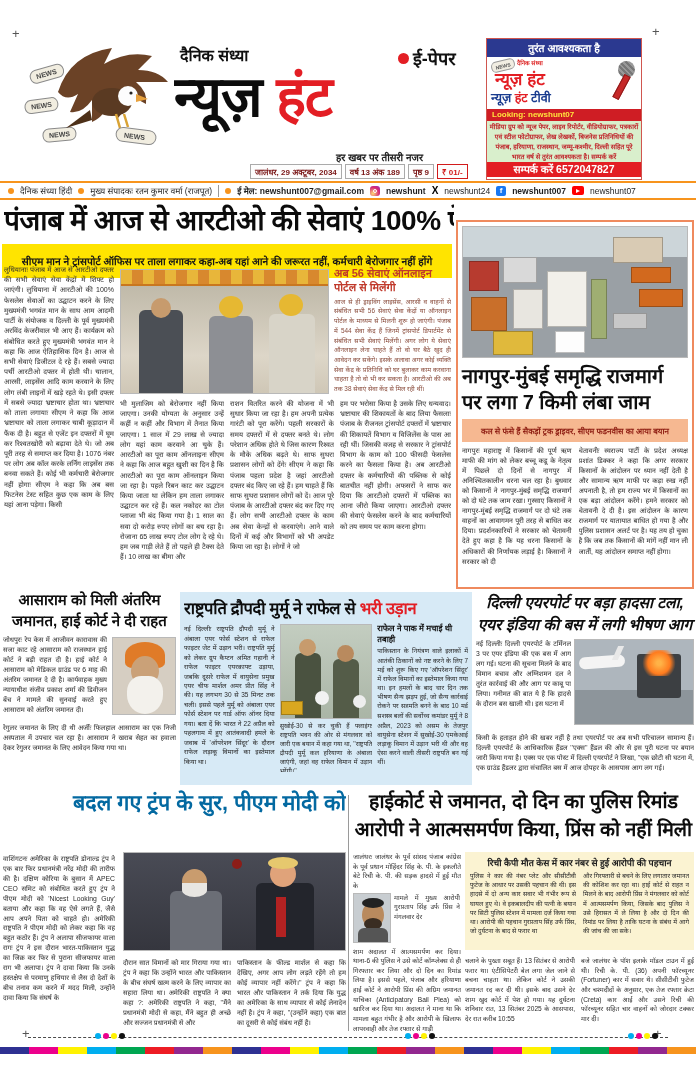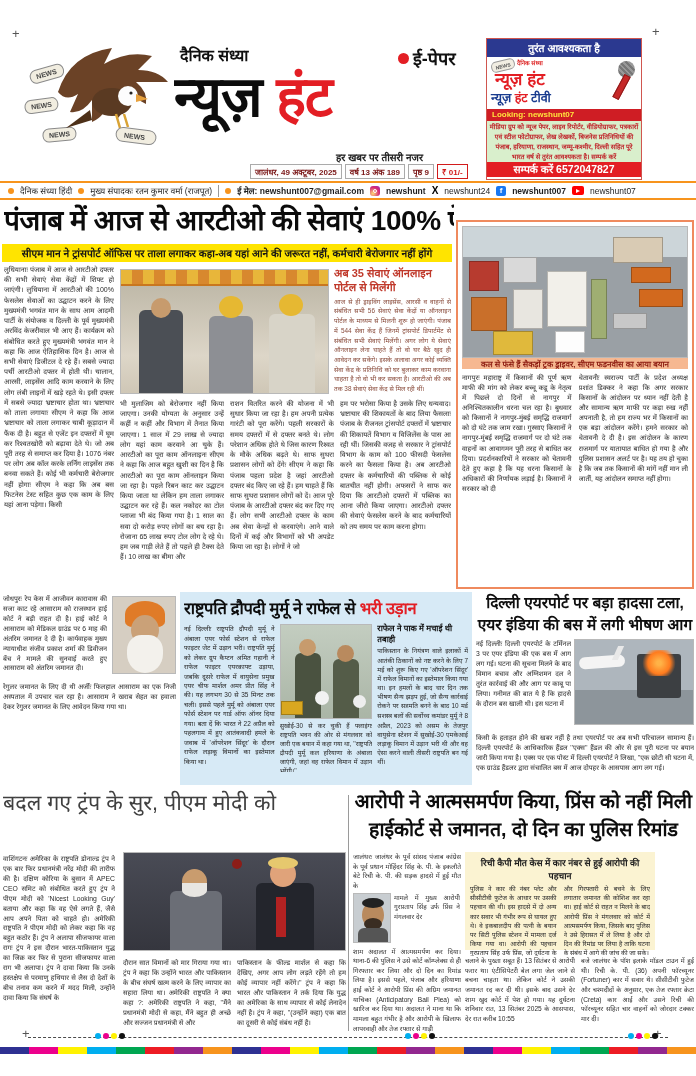--- a/index.html
+++ b/index.html
@@ -51,21 +51,21 @@
   .infobar .bold { font-weight:700; }
   .ig { width:10px; height:10px; border-radius:3px; background:radial-gradient(circle at 30% 75%, #feda75, #d62976 60%, #962fbf); position:relative; flex:0 0 auto; }
   .ig i { position:absolute; left:3px; top:3px; width:4px; height:4px; border:1px solid #fff; border-radius:50%; }
   .xicon { font-weight:900; font-size:10px; color:#000; }
   .fb { width:10px; height:10px; background:#1877f2; color:#fff; font-size:8px; font-weight:800; text-align:center; line-height:10px; border-radius:2px; flex:0 0 auto; }
   .yt-ic { width:12px; height:9px; background:#f00; border-radius:2px; display:flex; align-items:center; justify-content:center; flex:0 0 auto; }
   .yt-ic i { width:0; height:0; border-left:4px solid #fff; border-top:2.5px solid transparent; border-bottom:2.5px solid transparent; }
 
   
   .lead-hl { position:absolute; left:4px; top:201px; width:450px; font-size:28px; font-weight:800; letter-spacing:-0.4px; line-height:1.4; color:#0b0b0b; white-space:nowrap; overflow:hidden; }
-  .lead-sub { position:absolute; left:2px; top:244px; width:450px; background:#ffe400; font-size:10.3px; font-weight:700; color:#151515; text-align:center; padding:2px 1px; }
+  .lead-sub { position:absolute; left:2px; top:244px; width:450px; background:#ffe400; font-size:10.3px; font-weight:700; color:#151515; text-align:center; padding:10px 1px; }
   .colbody { position:absolute; font-size:7px; }
   .inset { position:absolute; left:334px; top:266px; width:117px; height:131px; overflow:hidden; }
   .inset h3 { font-size:11px; font-weight:800; color:#c0392b; line-height:1.3; margin-bottom:2px; }
   .inset p { font-size:6.4px; line-height:1.52; color:#8a4d3d; text-align:justify; }
 
   
   .photo { position:absolute; overflow:hidden; border:1px solid #b9b9b9; }
   .ph-rto { left:120px; top:269px; width:209px; height:125px; background:linear-gradient(#b9b3a2,#ddd6c8 70%,#cfc7b6); }
   .garland { position:absolute; left:0; top:0; width:100%; height:16px; background:repeating-linear-gradient(90deg,#e8b63a 0 11px,#d8882e 11px 22px); border-bottom:2px solid #c9771f; }
   .fig { position:absolute; border-radius:6px 6px 0 0; }
@@ -75,21 +75,21 @@
   .veh { position:absolute; border:1px solid rgba(0,0,0,.25); }
   .ph-asaram { position:absolute; right:0; top:2px; width:64px; height:78px; background:#d6cec2; border:1px solid #b9b9b9; }
   .ph-murmu { width:92px; height:95px; background:linear-gradient(#c3cdc0,#aab5a6); position:relative; border:1px solid #b9b9b9; overflow:hidden; }
   .ph-fire { float:right; width:120px; height:86px; background:#aeb6bd; position:relative; border:1px solid #b9b9b9; margin:0 0 2px 3px; overflow:hidden; }
   .ph-modi { position:absolute; left:120px; top:64px; width:223px; height:99px; background:linear-gradient(#494b55,#35363e); border:1px solid #b9b9b9; overflow:hidden; }
   .ph-prince { width:38px; height:50px; background:#c8cdd1; position:relative; flex:0 0 auto; border:1px solid #b9b9b9; overflow:hidden; }
 
   
   .nagbox { position:absolute; left:456px; top:220px; width:238px; height:369px; border:2px solid #ef8a5e; padding:4px; background:#fff; }
   .nagbox h2 { font-size:20px; font-weight:800; line-height:1.32; color:#0e0e0e; margin:5px 0 3px; }
-  .nag-strip { background:#f6b891; color:#8e1d12; font-size:8px; font-weight:800; text-align:center; padding:0 1px; }
+  .nag-strip { background:#f6b891; color:#8e1d12; font-size:8px; font-weight:800; text-align:center; padding:6px 1px; }
   .nag-cols { display:flex; gap:7px; margin-top:4px; }
   .nag-cols div { flex:1; font-size:6.9px; height:142px; }
 
   
   .asaram { position:absolute; left:3px; top:590px; width:173px; }
   .asaram h2 { font-size:15px; font-weight:800; line-height:1.38; color:#0e0e0e; text-align:center; }
   .asaram .wrap { position:relative; margin-top:4px; min-height:84px; }
   .asaram .t1 { width:104px; font-size:6.8px; height:86px; }
   .asaram .t2 { font-size:6.8px; margin-top:2px; height:62px; }
 
@@ -98,30 +98,30 @@
   .murmu .cols { display:flex; gap:5px; margin-top:4px; }
   .murmu .c { font-size:6.5px; }
   .murmu .c1 { width:92px; height:152px; }
   .murmu .c2 { width:94px; }
   .murmu .cap { font-size:6.3px; line-height:1.42; margin-top:3px; height:50px; overflow:hidden; text-align:justify; color:#2b2b2b; }
   .murmu .c3 { width:92px; }
   .murmu .c3 h4 { font-size:8.2px; font-weight:800; color:#111; line-height:1.3; margin-bottom:1px; }
   .murmu .c3 p { font-size:6.4px; line-height:1.42; text-align:justify; color:#2b2b2b; }
 
   .airport { position:absolute; left:476px; top:592px; width:218px; }
-  .airport h2 { font-size:15.5px; font-weight:800; line-height:1.4; color:#0e0e0e; text-align:center; }
+  .airport h2 { font-size:15.5px; font-weight:800; line-height:1.4; color:#0e0e0e; text-align:center;font-style:italic; }
   .airport .body { margin-top:4px; font-size:6.8px; }
 
   
   .vrule { position:absolute; left:348px; top:795px; width:1px; height:236px; background:#9a9a9a; }
   .trump { position:absolute; left:3px; top:788px; width:343px; height:248px; }
-  .trump h2 { font-size:21.5px; font-weight:400; line-height:1.4; text-align:left; color:#404040; white-space:nowrap; overflow:hidden; }
+  .trump h2 { font-size:21.5px; font-weight:700; line-height:1.4; text-align:right; color:#0369a1; white-space:nowrap; overflow:hidden; }
   .prince { position:absolute; left:353px; top:788px; width:341px; height:248px; }
   .prince h2 { font-size:19.5px; font-weight:800; line-height:1.42; text-align:center; color:#0c0c0c; white-space:nowrap; overflow:hidden; }
-  .pbox { position:absolute; left:112px; top:64px; width:190px; height:98px; background:#fbf3d2; padding:4px 5px; }
+  .pbox { position:absolute; left:112px; top:64px; width:229px; height:98px; background:#fbf3d2; padding:4px 5px; }
   .pbox h4 { font-size:9px; font-weight:800; text-align:center; color:#1c1c1c; margin-bottom:2px; }
   .pbox .bc { display:flex; gap:7px; }
   .pbox .bc div { flex:1; font-size:6.3px; height:72px; }
 
   
   .regline { position:absolute; left:28px; top:1037px; width:640px; border-top:1.5px dashed #4a4a4a; }
   .dots { position:absolute; top:1033px; display:flex; gap:2px; }
   .dots i { width:6px; height:6px; border-radius:50%; display:block; }
   .colorbar { position:absolute; left:0; top:1047px; width:696px; height:7px;
     background:repeating-linear-gradient(90deg,#2e3192 0 29px,#ec008c 29px 58px,#fff200 58px 87px,#00aeef 87px 116px,#00a651 116px 145px,#ed1c24 145px 174px,#92278f 174px 203px,#f7941d 203px 232px); }
@@ -166,21 +166,21 @@
 
   <div class="daily-label">दैनिक संध्या</div>
   <div class="epaper">
     <span class="dot"></span>
     <span>ई-पेपर</span>
   </div>
   <div class="bigtitle"><span>न्यूज़ </span><span class="red">हंट</span></div>
   <div class="tagline">हर खबर पर तीसरी नजर</div>
 
   <div class="datebar">
-    <span class="db">जालंधर, 49 अक्टूबर, 2025</span>
+    <span class="db">जालंधर, 29 अक्टूबर, 2034</span>
     <span class="db">वर्ष 13 अंक 189</span>
     <span class="db">पृष्ठ 9</span>
     <span class="db price">₹ 01/-</span>
   </div>
 
   <div class="adbox">
     <div class="hdr">तुरंत आवश्यकता है</div>
     <div class="mid">
       <span class="paper-roll">NEWS</span>
       <span class="brand-small">दैनिक संध्या</span>
@@ -227,21 +227,21 @@
     <div class="garland"></div>
     <div class="fig" style="left:18px;top:40px;width:44px;height:85px;background:#4b4f55"></div>
     <div class="head-c" style="left:30px;top:28px;width:20px;height:20px;background:#c79b6d"></div>
     <div class="fig" style="left:88px;top:46px;width:44px;height:79px;background:#8d8f94"></div>
     <div class="head-c" style="left:98px;top:26px;width:24px;height:22px;background:#e6b832"></div>
     <div class="fig" style="left:148px;top:44px;width:46px;height:81px;background:#d8d4c8"></div>
     <div class="head-c" style="left:158px;top:24px;width:24px;height:22px;background:#e6b832"></div>
   </div>
 
   <div class="inset">
-    <h3>अब 35 सेवाएं ऑनलाइन पोर्टल से मिलेंगी</h3>
+    <h3>अब 56 सेवाएं ऑनलाइन पोर्टल से मिलेंगी</h3>
     <p>आज से ही ड्राइविंग लाइसेंस, आरसी व वाहनों से संबंधित सभी 56 सेवाएं सेवा केंद्रों या ऑनलाइन पोर्टल के माध्यम से मिलनी शुरू हो जाएंगी। पंजाब में 544 सेवा केंद्र हैं जिनमें ट्रांसपोर्ट डिपार्टमेंट से संबंधित सभी सेवाएं मिलेंगी। अगर लोग ये सेवाएं ऑनलाइन लेना चाहते हैं तो वो घर बैठे खुद ही आवेदन कर सकेंगे। इसके अलावा अगर कोई व्यक्ति सेवा केंद्र के प्रतिनिधि को घर बुलाकर काम करवाना चाहता है तो वो भी कर सकता है। आरटीओ की अब तक 38 सेवाएं सेवा केंद्र से मिल रही थीं।</p>
   </div>
 
   <div class="colbody jtext" style="left:120px;top:399px;width:104px;height:188px">भी मुलाजिम को बेरोजगार नहीं किया जाएगा। उनकी योग्यता के अनुसार उन्हें कहीं न कहीं और विभाग में तैनात किया जाएगा। 1 साल में 29 लाख से ज्यादा लोग यहां काम करवाने आ चुके हैं। आरटीओ का पूरा काम ऑनलाइनः सीएम ने कहा कि आज बहुत खुशी का दिन है कि आरटीओ का पूरा काम ऑनलाइन किया जा रहा है। पहले रिबन काट कर उद्घाटन किया जाता था लेकिन हम ताला लगाकर उद्घाटन कर रहे हैं। कल नकोदर का टोल प्लाजा भी बंद किया गया है। 1 साल का सवा दो करोड़ रुपए लोगों का बच रहा है। रोजाना 65 लाख रुपए टोल लोग दे रहे थे। हम जब गाड़ी लेते हैं तो पहले ही टैक्स देते हैं। 10 लाख का बीमा और</div>
   <div class="colbody jtext" style="left:230px;top:399px;width:104px;height:188px">राशन वितरित करने की योजना में भी सुधार किया जा रहा है। हम अपनी प्रत्येक गारंटी को पूरा करेंगे। पहली सरकारों के समय दफ्तरों में से दफ्तर बनते थे। लोग परेशान अधिक होते थे जिस कारण रिश्वत के मौके अधिक बढ़ते थे। साफ सुथरा प्रशासन लोगों को देंगेः सीएम ने कहा कि पंजाब पहला प्रदेश है जहां आरटीओ दफ्तर बंद किए जा रहे हैं। हम चाहते हैं कि साफ सुथरा प्रशासन लोगों को दें। आज पूरे पंजाब के आरटीओ दफ्तर बंद कर दिए गए हैं। लोग सभी आरटीओ दफ्तर के काम अब सेवा केन्द्रों से करवाएंगे। आने वाले दिनों में कई और विभागों को भी अपडेट किया जा रहा है। लोगों ने जो</div>
   <div class="colbody jtext" style="left:340px;top:399px;width:111px;height:188px">हम पर भरोसा किया है उसके लिए धन्यवाद। भ्रष्टाचार की शिकायतों के बाद लिया फैसलाः पंजाब के रीजनल ट्रांसपोर्ट दफ्तरों में भ्रष्टाचार की शिकायतें विभाग व विजिलेंस के पास आ रही थीं। जिसकी वजह से सरकार ने ट्रांसपोर्ट विभाग के काम को 100 फीसदी फेसलेस करने का फैसला किया है। अब आरटीओ दफ्तर के कर्मचारियों की पब्लिक से कोई बातचीत नहीं होगी। अफसरों ने साफ कर दिया कि आरटीओ दफ्तरों में पब्लिक का आना जीरो किया जाएगा। आरटीओ दफ्तर की सेवाएं फेसलेस करने के बाद कर्मचारियों को तय समय पर काम करना होगा।</div>
 
   <div class="nagbox">
     <div class="ph-traffic">
       <div class="sky"></div>
@@ -251,28 +251,30 @@
       <div class="veh" style="left:8px;top:70px;width:36px;height:34px;background:#c96f2a"></div>
       <div class="veh" style="left:50px;top:62px;width:30px;height:40px;background:#e8e6e0"></div>
       <div class="veh" style="left:84px;top:44px;width:40px;height:56px;background:#f2f0ea"></div>
       <div class="veh" style="left:30px;top:104px;width:40px;height:24px;background:#e0b93c"></div>
       <div class="veh" style="left:92px;top:104px;width:30px;height:22px;background:#fdfdfd"></div>
       <div class="veh" style="left:128px;top:52px;width:16px;height:60px;background:#9fae72"></div>
       <div class="veh" style="left:168px;top:40px;width:40px;height:16px;background:#d2691e"></div>
       <div class="veh" style="left:176px;top:62px;width:44px;height:18px;background:#d2691e"></div>
       <div class="veh" style="left:150px;top:86px;width:34px;height:16px;background:#c8c8c8"></div>
     </div>
+    <h2>नागपुर-मुंबई समृद्धि राजमार्ग पर लगा 7 किमी लंबा जाम</h2>
     <div class="nag-strip">कल से फंसे हैं सैकड़ों ट्रक ड्राइवर, सीएम फडनवीस का आया बयान</div>
     <div class="nag-cols">
       <div class="jtext">नागपुरः महाराष्ट्र में किसानों की पूर्ण ऋण माफी की मांग को लेकर बच्चू कडू के नेतृत्व में पिछले दो दिनों से नागपुर में अनिश्चितकालीन धरना चल रहा है। बुधवार को किसानों ने नागपुर-मुंबई समृद्धि राजमार्ग को दो घंटे तक जाम रखा। गुस्साए किसानों ने नागपुर-मुंबई समृद्धि राजमार्ग पर दो घंटे तक वाहनों का आवागमन पूरी तरह से बाधित कर दिया। प्रदर्शनकारियों ने सरकार को चेतावनी देते हुए कहा है कि यह धरना किसानों के अधिकारों की निर्णायक लड़ाई है। किसानों ने सरकार को दी</div>
       <div class="jtext">चेतावनीः स्वराज्य पार्टी के प्रदेश अध्यक्ष प्रशांत डिक्कर ने कहा कि अगर सरकार किसानों के आंदोलन पर ध्यान नहीं देती है और सामान्य ऋण माफी पर कड़ा रुख नहीं अपनाती है, तो हम राज्य भर में किसानों का एक बड़ा आंदोलन करेंगे। हमने सरकार को चेतावनी दे दी है। इस आंदोलन के कारण राजमार्ग पर यातायात बाधित हो गया है और पुलिस प्रशासन अलर्ट पर है। यह तय हो चुका है कि जब तक किसानों की मांगें नहीं मान ली जातीं, यह आंदोलन समाप्त नहीं होगा।</div>
     </div>
   </div>
 
   <div class="asaram">
+    <h2>आसाराम को मिली अंतरिम जमानत, हाई कोर्ट ने दी राहत</h2>
     <div class="wrap">
       <div class="ph-asaram">
         <div class="head-c" style="left:12px;top:4px;width:40px;height:26px;background:#e07b28;border-radius:50% 50% 20% 20%"></div>
         <div class="head-c" style="left:18px;top:18px;width:28px;height:30px;background:#caa178"></div>
         <div class="head-c" style="left:14px;top:38px;width:36px;height:38px;background:#f3f1ec;border-radius:40% 40% 50% 50%"></div>
       </div>
       <div class="t1 jtext">जोधपुरः रेप केस में आजीवन कारावास की सजा काट रहे आसाराम को राजस्थान हाई कोर्ट ने बड़ी राहत दी है। हाई कोर्ट ने आसाराम को मेडिकल ग्राउंड पर 6 माह की अंतरिम जमानत दे दी है। कार्यवाहक मुख्य न्यायाधीश संजीव प्रकाश शर्मा की डिवीजन बेंच ने मामले की सुनवाई करते हुए आसाराम को अंतरिम जमानत दी।</div>
     </div>
     <div class="t2 jtext">रेगुलर जमानत के लिए दी थी अर्जीः फिलहाल आसाराम का एक निजी अस्पताल में उपचार चल रहा है। आसाराम ने खराब सेहत का हवाला देकर रेगुलर जमानत के लिए आवेदन किया गया था।</div>
   </div>
@@ -329,22 +331,22 @@
       <div class="head-c" style="left:146px;top:8px;width:26px;height:26px;background:#e0a37a"></div>
       <div class="head-c" style="left:144px;top:4px;width:30px;height:12px;background:#e6c86e"></div>
     </div>
     <div class="jtext" style="position:absolute;left:120px;top:170px;width:108px;height:78px;font-size:6.8px">दौरान सात विमानों को मार गिराया गया था। ट्रंप ने कहा कि उन्होंने भारत और पाकिस्तान के बीच संघर्ष खत्म करने के लिए व्यापार का सहारा लिया था। अमेरिकी राष्ट्रपति ने क्या कहा ?: अमेरिकी राष्ट्रपति ने कहा, ''मैंने प्रधानमंत्री मोदी से कहा, मैंने बहुत ही अच्छे और सज्जन प्रधानमंत्री से और</div>
     <div class="jtext" style="position:absolute;left:234px;top:170px;width:109px;height:78px;font-size:6.8px">पाकिस्तान के फील्ड मार्शल से कहा कि देखिए, अगर आप लोग लड़ते रहेंगे तो हम कोई व्यापार नहीं करेंगे।'' ट्रंप ने कहा कि भारत और पाकिस्तान ने तर्क दिया कि युद्ध का अमेरिका के साथ व्यापार से कोई लेनादेन नहीं है। ट्रंप ने कहा, ''(उन्होंने कहा) एक बात का दूसरी से कोई संबंध नहीं है।</div>
   </div>
 
   <div class="vrule"></div>
 
   <div class="prince">
+    <h2>हाईकोर्ट से जमानत, दो दिन का पुलिस रिमांड</h2>
     <h2>आरोपी ने आत्मसमर्पण किया, प्रिंस को नहीं मिली</h2>
-    <h2>हाईकोर्ट से जमानत, दो दिन का पुलिस रिमांड</h2>
 
     <div style="position:absolute;left:0;top:64px;width:108px;height:184px">
       <div class="jtext" style="font-size:6.6px">जालंधरः जालंधर के पूर्व सांसद पंजाब कांग्रेस के पूर्व प्रधान मोहिंदर सिंह के. पी. के इकलौते बेटे रिची के. पी. की सड़क हादसे में हुई मौत के</div>
       <div style="display:flex;gap:3px;margin-top:2px">
         <div class="ph-prince">
           <div class="head-c" style="left:8px;top:8px;width:22px;height:26px;background:#b98a5e"></div>
           <div class="head-c" style="left:8px;top:4px;width:22px;height:10px;background:#222"></div>
           <div class="head-c" style="left:10px;top:24px;width:18px;height:12px;background:#3a2d22"></div>
           <div class="fig" style="left:4px;top:34px;width:30px;height:16px;background:#555"></div>
         </div>

